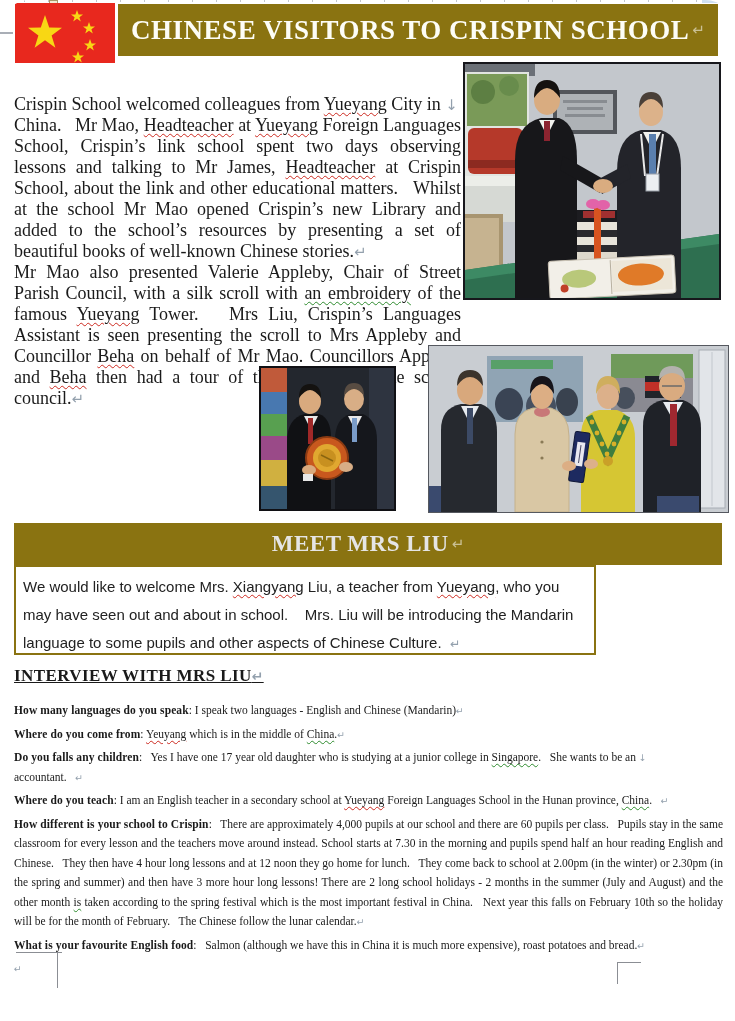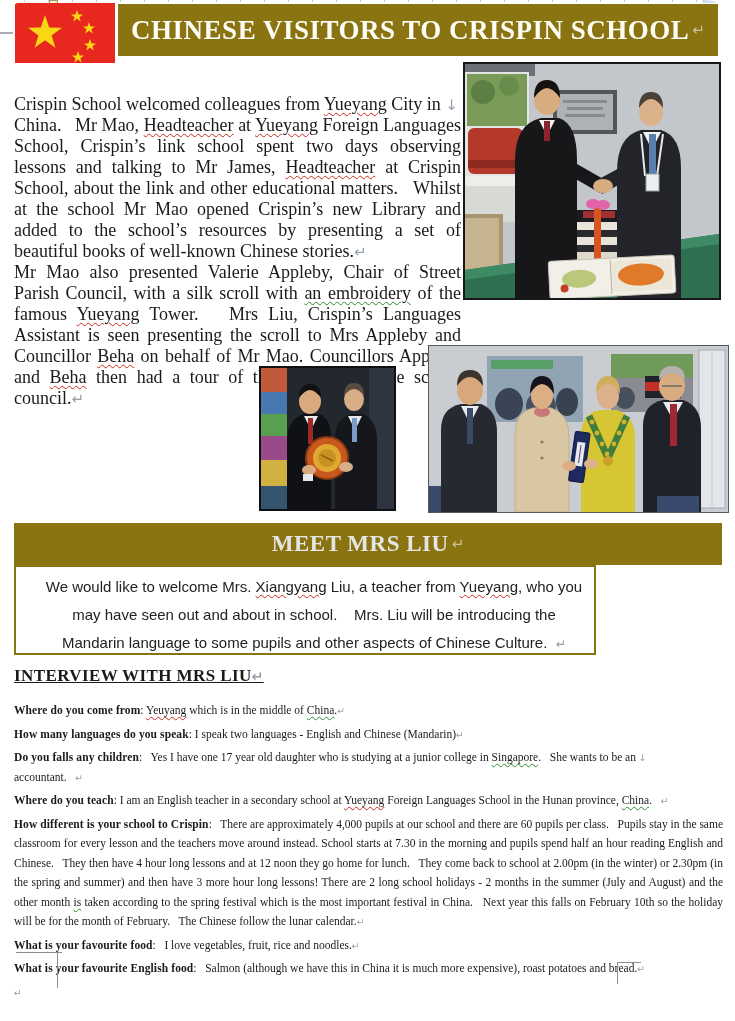--- a/index.html
+++ b/index.html
@@ -27,21 +27,21 @@
   .photo svg{display:block;width:100%;height:100%;}
   .photo1{left:463px;top:62px;width:258px;height:238px;border:2px solid #17171c;}
   .photo2{left:259px;top:366px;width:137px;height:145px;border:2px solid #101014;}
   .photo3{left:428px;top:345px;width:301px;height:168px;border:1px solid #55585f;}
   
   .meet-banner{left:14px;top:523px;width:708px;height:42px;background:#8a7311;
     display:flex;align-items:center;justify-content:center;}
   .meet-banner .t{font-weight:bold;color:#e5e5e5;font-size:23px;letter-spacing:.5px;}
   .meet-box{left:14px;top:565px;width:582px;height:90px;border:2px solid #8a7311;box-sizing:border-box;
     font-family:"Liberation Sans",sans-serif;font-size:15px;line-height:28px;color:#222;
-    padding:6px 11px 0 29px;text-align:center;}
+    padding:6px 11px 0 7px;}
   .meet-box .body{white-space:pre-wrap;}
   
   .iv-heading{left:14px;top:666px;font-weight:bold;font-size:17px;letter-spacing:.4px;text-decoration:underline;}
   .iv-list{left:14px;top:701px;width:709px;font-size:11.5px;line-height:19.5px;text-align:justify;}
   .iv-list p{margin:0 0 4px 0;white-space:pre-wrap;}
   .iv-list b{letter-spacing:.1px;}
   
   .mark{color:#93a0ad;font-family:"DejaVu Sans",sans-serif;font-size:.82em;}
   .sq-r{text-decoration:underline wavy #cc2a20 1px;text-underline-offset:2px;}
   .sq-g{text-decoration:underline wavy #2e8b2e 1px;text-underline-offset:2px;}
@@ -260,27 +260,26 @@
   </div>
   <div class="abs meet-box">
     <div class="body fmt">We would like to welcome Mrs. <span class="sq-r">Xiangyang</span> Liu, a teacher from <span class="sq-r">Yueyang</span>, who you may have seen out and about in school.    Mrs. Liu will be introducing the Mandarin language to some pupils and other aspects of Chinese Culture.  <span class="mark">↵</span></div>
   </div>
 
   <div class="abs iv-heading">
     <span>INTERVIEW WITH MRS LIU</span><span class="mark">↵</span>
   </div>
 
   <div class="abs iv-list">
+    <p><b>How many languages do you speak</b><span class="fmt">: I speak two languages - English and Chinese (Mandarin)<span class="mark">↵</span></span></p>
     <p><b>Where do you come from</b><span class="fmt">: <span class="sq-r">Yeuyang</span> which is in the middle of <span class="sq-g">China</span>.<span class="mark">↵</span></span></p>
-    <p><b>How many languages do you speak</b><span class="fmt">: I speak two languages - English and Chinese (Mandarin)<span class="mark">↵</span></span></p>
     <p><b>Do you falls any children</b><span class="fmt">:   Yes I have one 17 year old daughter who is studying at a junior college in <span class="sq-g">Singapore</span>.   She wants to be an <span class="mark">↓</span>
 accountant.   <span class="mark">↵</span></span></p>
     <p><b>Where do you teach</b><span class="fmt">: I am an English teacher in a secondary school at <span class="sq-r">Yueyang</span> Foreign Languages School in the Hunan province, <span class="sq-g">China</span>.   <span class="mark">↵</span></span></p>
     <p><b>How different is your school to Crispin</b><span class="fmt">:   There are approximately 4,000 pupils at our school and there are 60 pupils per class.   Pupils stay in the same classroom for every lesson and the teachers move around instead. School starts at 7.30 in the morning and pupils spend half an hour reading English and Chinese.   They then have 4 hour long lessons and at 12 noon they go home for lunch.   They come back to school at 2.00pm (in the winter) or 2.30pm (in the spring and summer) and then have 3 more hour long lessons! There are 2 long school holidays - 2 months in the summer (July and August) and the other month <span class="sq-g">is</span> taken according to the spring festival which is the most important festival in China.   Next year this falls on February 10th so the holiday will be for the month of February.   The Chinese follow the lunar calendar.<span class="mark">↵</span></span></p>
-    <p><b>What is your favourite food</b><span class="fmt">:   I love vegetables, fruit, rice and noodles.<span class="mark">↵</span></span></p>
     <p><b>What is your favourite English food</b><span class="fmt">:   Salmon (although we have this in China it is much more expensive), roast potatoes and bread.<span class="mark">↵</span></span></p>
     <p><b></b><span class="fmt"><span class="mark">↵</span></span></p>
   </div>
 
   <div class="abs frame-mark" style="left:16px;top:952px;width:46px;height:1px;"></div>
   <div class="abs frame-mark" style="left:57px;top:953px;width:1px;height:35px;"></div>
   <div class="abs frame-mark" style="left:617px;top:962px;width:24px;height:1px;"></div>
   <div class="abs frame-mark" style="left:617px;top:962px;width:1px;height:22px;"></div>
 
 </div>

